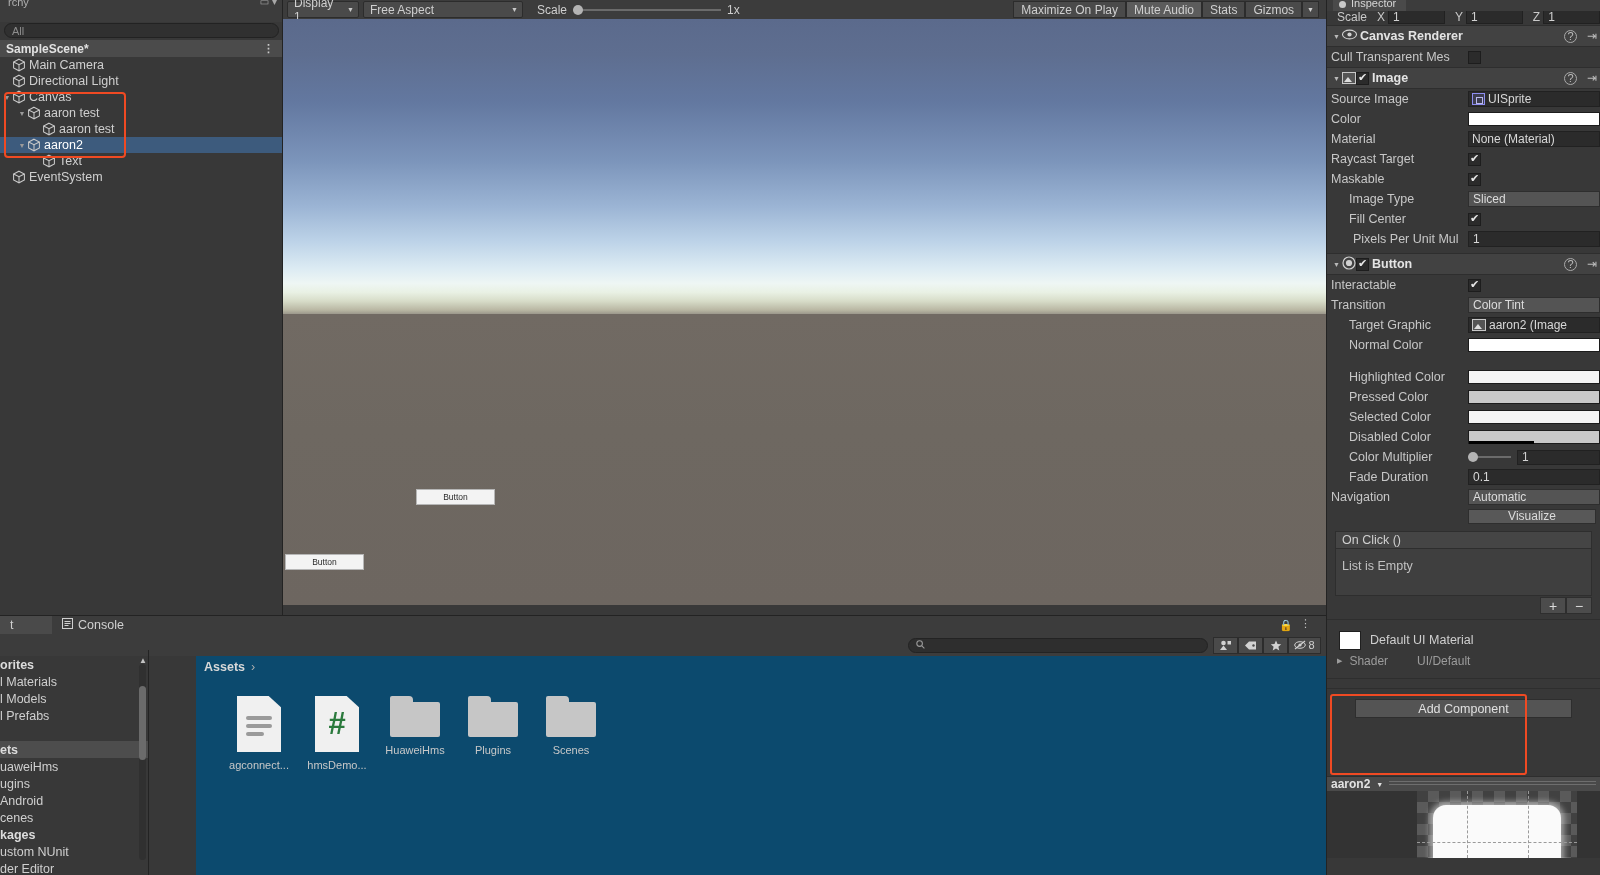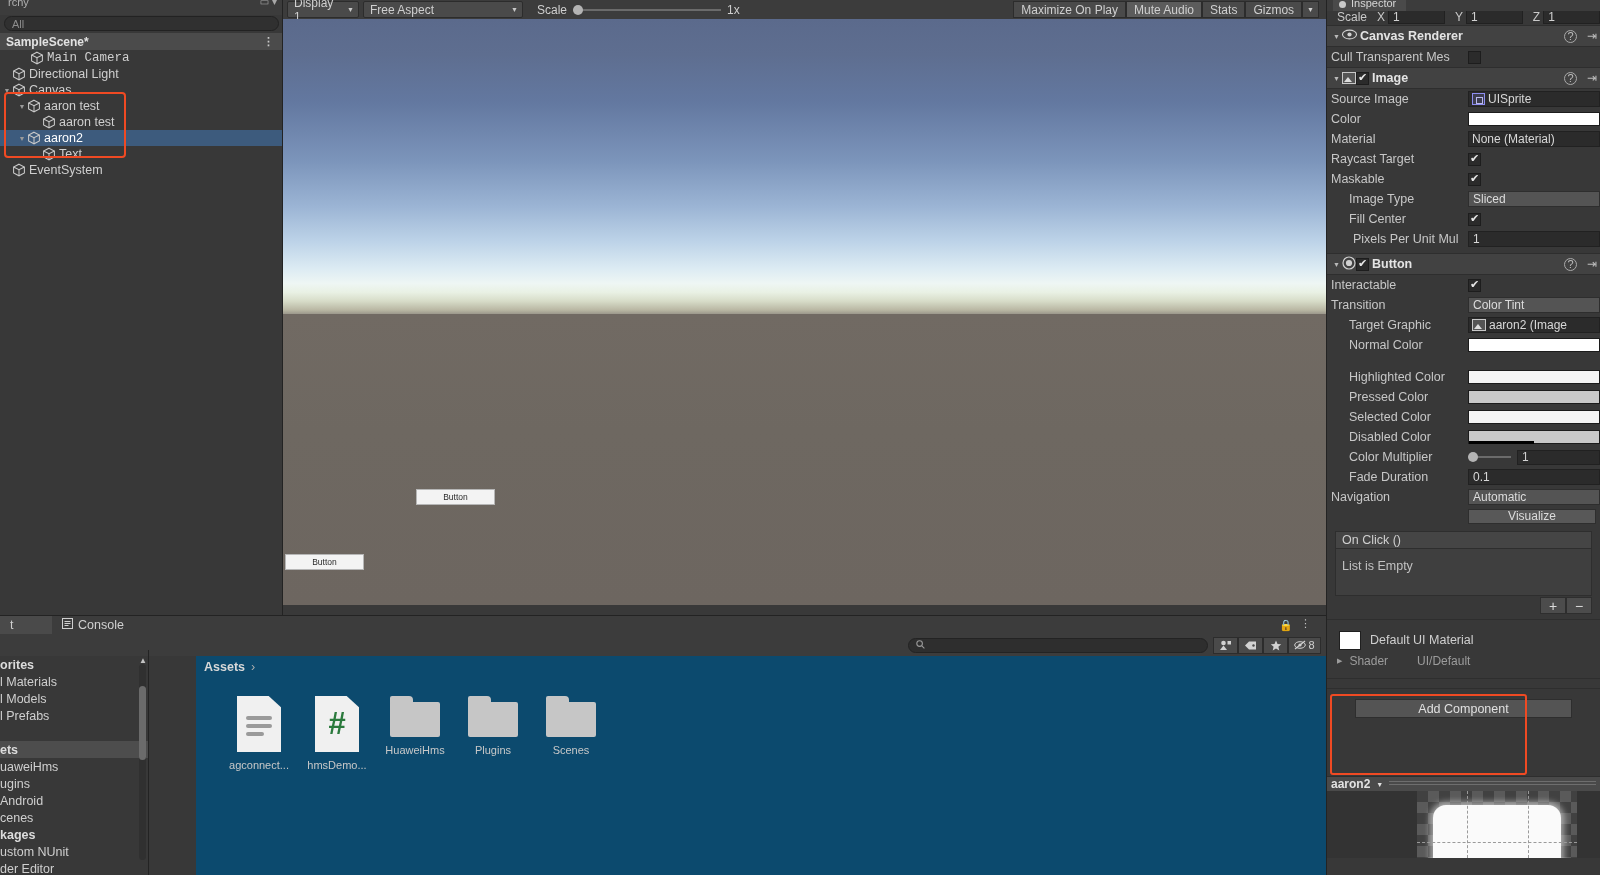--- a/index.html
+++ b/index.html
@@ -7,21 +7,21 @@
     background:#383838; font-family:"Liberation Sans", sans-serif;
     font-size:12px; color:#c4c4c4; -webkit-font-smoothing:antialiased; }
   #root { position:relative; width:1600px; height:875px; }
 
   
   .abs { position:absolute; }
   .nosel { user-select:none; }
 
   
   #hierarchy { left:0; top:0; width:283px; height:616px; background:#383838; }
-  #h-tabstrip { height:15px; background:#3c3c3c; position:relative; overflow:hidden; }
+  #h-tabstrip { height:22px; background:#3c3c3c; position:relative; overflow:hidden; }
   #h-tabstrip .tabtxt { position:absolute; left:8px; top:-4px; font-size:11px; color:#b0b0b0;}
   #h-tabstrip .tabicons { position:absolute; right:6px; top:-4px; font-size:10px; color:#a8a8a8;}
   #h-search { height:16px; margin:0; background:#303030; border:1px solid #222;
      border-radius:9px; margin:1px 4px 2px 4px; height:15px;
      display:flex; align-items:center; padding:0 7px; color:#8d8d8d; font-size:11px;}
   #h-scene { height:17px; background:#4b4b4b; display:flex; align-items:center;
      padding:0 6px; font-weight:bold; color:#e2e2e2; font-size:12px; position:relative;}
   #h-scene .kebab { position:absolute; right:9px; top:2px; letter-spacing:0; color:#c8c8c8; font-size:11px; line-height:12px;}
   .hrow { height:16px; display:flex; align-items:center; font-size:12.5px;
      color:#cfcfcf; position:relative; white-space:nowrap; }
@@ -215,21 +215,21 @@
       <span class="tabicons">▭ ▾</span>
     </div>
     <div id="h-search">
       <span>All</span>
     </div>
     <div id="h-scene">
       <span>SampleScene*</span>
       <span class="kebab">⋮</span>
     </div>
     <div id="h-rows">
-        <div class="hrow" style="padding-left: 20px; font-family: Liberation Mono, monospace;">
+        <div class="hrow" style="padding-left: 2px;">
           <span class="tri empty">▼</span>
           <span class="cube">
             <svg width="14" height="14" viewBox="0 0 14 14">
               <path d="M7 1.2 L12.4 4 L12.4 10 L7 12.8 L1.6 10 L1.6 4 Z" fill="none" stroke="#c9c9c9" stroke-width="1.05"></path>
               <path d="M1.6 4 L7 6.7 L12.4 4" fill="none" stroke="#c9c9c9" stroke-width="1.05"></path>
               <path d="M7 6.7 L7 12.8" fill="none" stroke="#c9c9c9" stroke-width="1.05"></path>
             </svg>
           </span>
           <span>Main Camera</span>
         </div>

